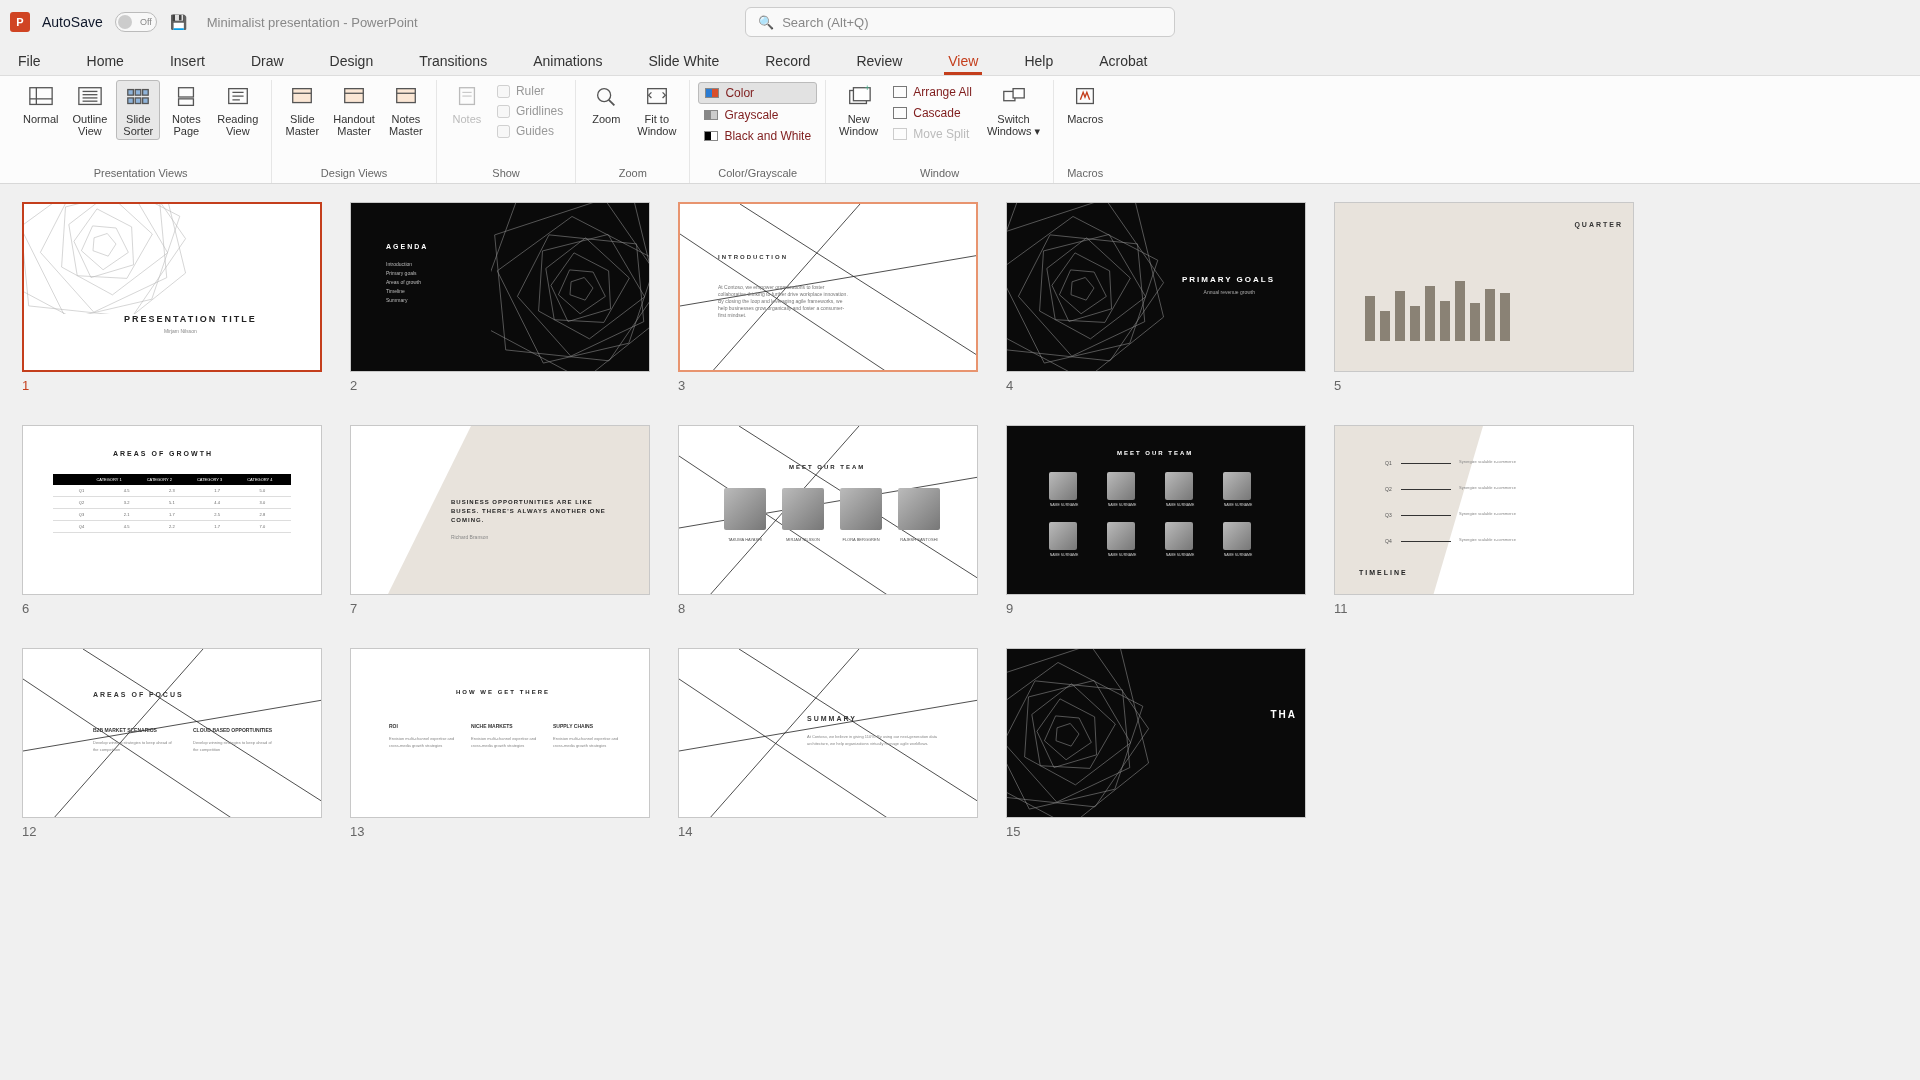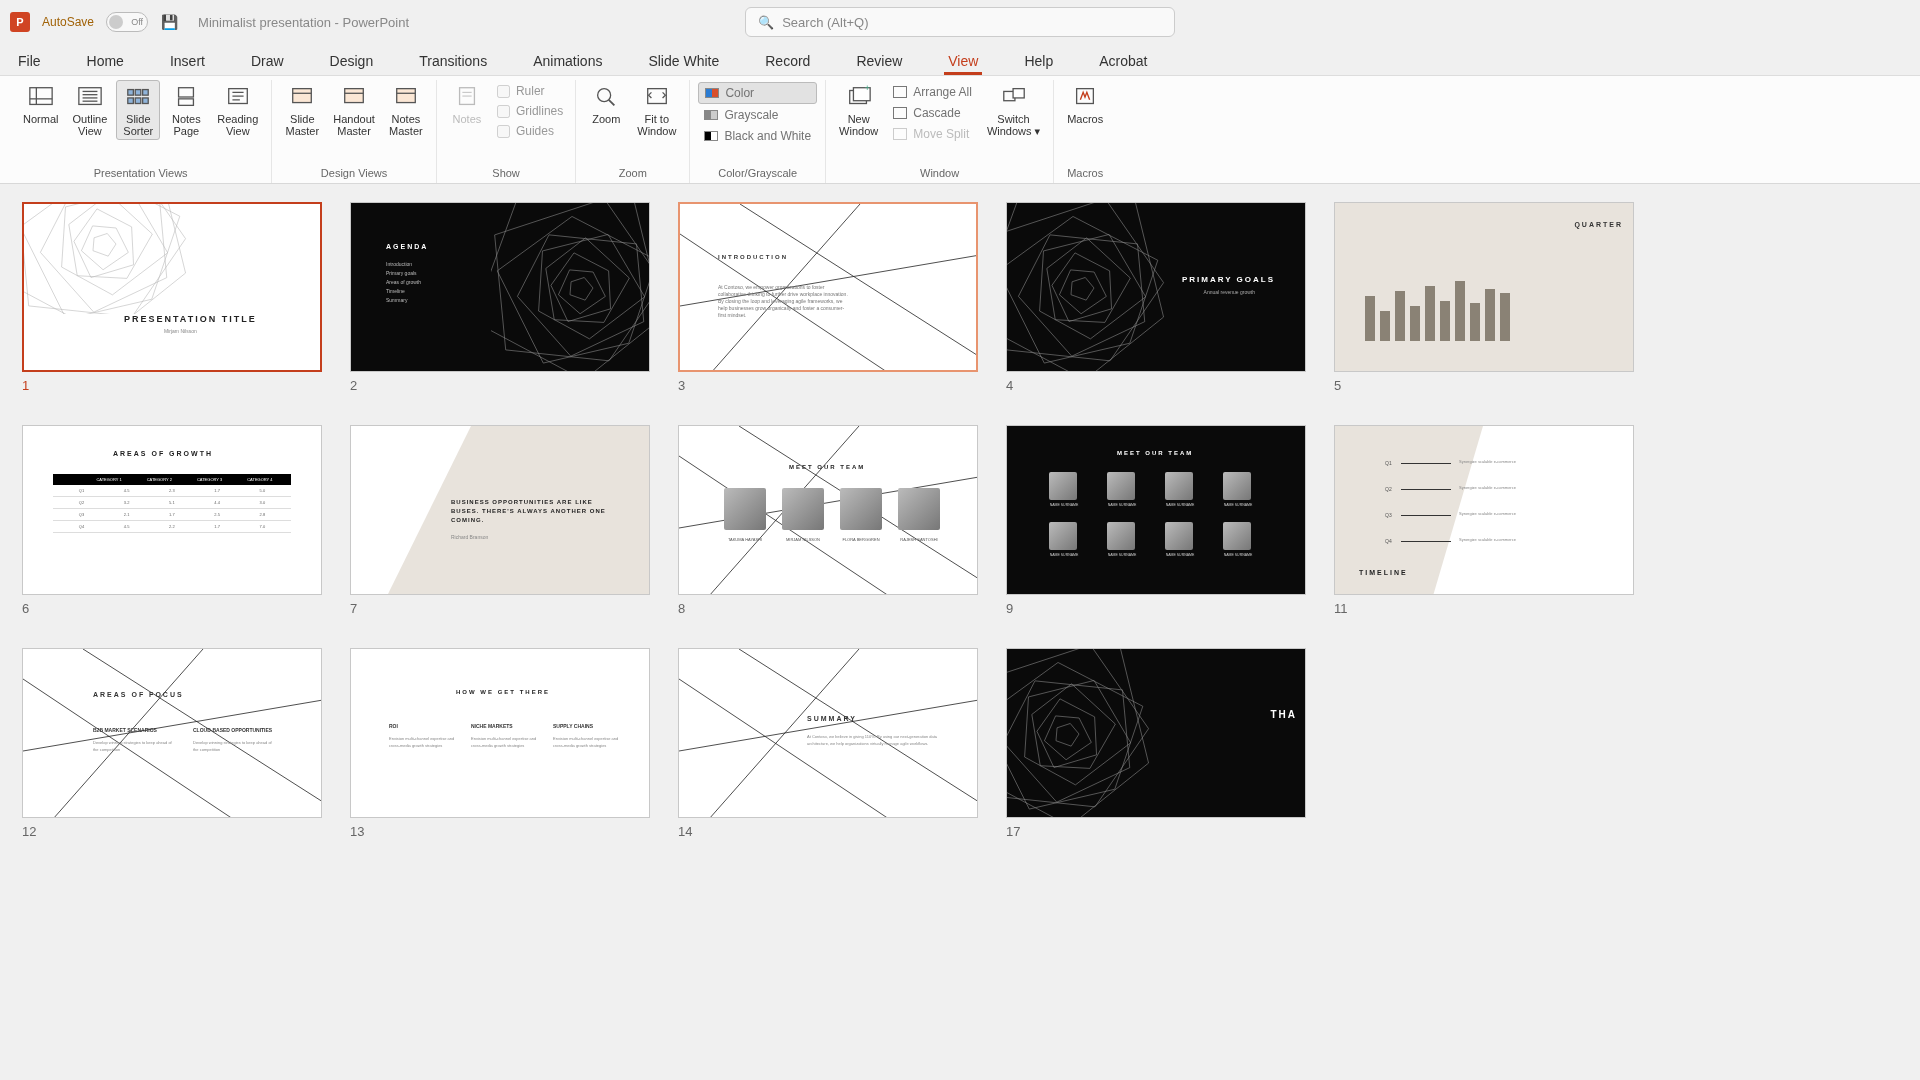--- a/index.html
+++ b/index.html
@@ -1,21 +1,21 @@
 <!DOCTYPE html>
 <html><head>
 <meta charset="utf-8">
 <style>
 * { margin: 0; padding: 0; box-sizing: border-box; font-family: "Segoe UI", Arial, sans-serif; }
 body { background: #f0f0f0; overflow: hidden; width: 1920px; height: 1080px; }
 
 
 .titlebar { height: 44px; background: #f0f0f0; display: flex; align-items: center; padding: 0 10px; gap: 12px; }
 .app-icon { width: 20px; height: 20px; background: #d04423; border-radius: 3px; display: flex; align-items: center; justify-content: center; color: #fff; font-size: 11px; font-weight: bold; }
-.autosave-label { color: #a16207; font-size: 12px; text-align: right; }
+.autosave-label { color: #0f172a; font-size: 14px; text-align: right; }
 .autosave-toggle { width: 42px; height: 20px; border: 1px solid #bbb; border-radius: 10px; display: flex; align-items: center; padding: 0 4px; font-size: 9px; color: #888; background: #f8f8f8; justify-content: flex-end; position: relative; }
 .autosave-toggle::before { content: ""; position: absolute; left: 2px; width: 14px; height: 14px; background: #ccc; border-radius: 50%; }
 .tb-save-icon { width: 20px; height: 20px; color: #888; display: flex; align-items: center; justify-content: center; font-size: 14px; }
 .doc-title { color: #888; font-size: 13px; margin-left: 6px; }
 .searchbox { margin-left: auto; margin-right: auto; width: 430px; height: 30px; border: 1px solid #ccc; border-radius: 6px; background: #f9f9f9; display: flex; align-items: center; padding: 0 12px; gap: 8px; color: #888; font-size: 13px; position: absolute; left: 50%; transform: translateX(-50%); }
 
 
 .tabs { height: 32px; display: flex; align-items: flex-end; padding: 0 14px; gap: 38px; border-bottom: 1px solid #ddd; }
 .tab { font-size: 14px; color: #333; padding: 6px 4px; cursor: pointer; }
 .tab.active { color: #c43e1c; border-bottom: 3px solid #c43e1c; padding-bottom: 3px; }
@@ -26,21 +26,21 @@
 .rgroup:last-child { border-right: none; }
 .rgroup-items { display: flex; align-items: flex-start; gap: 4px; flex: 1; }
 .rgroup-label { font-size: 11px; color: #666; padding: 2px 0 4px 0; }
 .rbtn { display: flex; flex-direction: column; align-items: center; justify-content: flex-start; padding: 2px 4px; border: 1px solid transparent; border-radius: 3px; text-align: center; cursor: pointer; min-width: 44px; }
 .rbtn.selected { background: #e8e8e8; border-color: #bbb; }
 .rbtn .ricon { width: 32px; height: 28px; display: flex; align-items: center; justify-content: center; }
 .rbtn .rlabel { font-size: 11px; color: #333; line-height: 12px; margin-top: 2px; }
 .rbtn.disabled .rlabel { color: #bbb; }
 .rchk { display: flex; align-items: flex-end; gap: 6px; font-size: 12px; color: #999; padding: 2px 4px; }
 .rchk input { accent-color: #888; }
-.rmenu-item { display: flex; align-items: center; gap: 6px; font-size: 12px; color: #737373; padding: 3px 6px; border-radius: 3px; }
+.rmenu-item { display: flex; align-items: center; gap: 6px; font-size: 12px; color: #7f1d1d; padding: 3px 6px; border-radius: 3px; }
 .rmenu-item.selected { background: #e2e2e2; border: 1px solid #bbb; }
 .color-swatch { width: 14px; height: 10px; display: inline-block; }
 
 svg.ricon-svg { width: 30px; height: 26px; }
 
 
 .sorter { padding: 18px 22px; display: grid; grid-template-columns: repeat(5, 300px); grid-auto-rows: auto; gap: 32px 28px; overflow: hidden; }
 .sorter-cell { display: flex; flex-direction: column; gap: 6px; }
 .thumb { width: 300px; height: 170px; background: #fff; border: 1px solid #c8c8c8; position: relative; overflow: hidden; cursor: pointer; }
 .thumb.sel-red { border: 2px solid #c43e1c; }
@@ -546,15 +546,15 @@
           <polygon points="129.5515264350827,105.80959762350744 86.9541413562432,118.55144211698455 69.93436755193324,82.32110283176142 92.95656664357048,49.871368639754834 127.61340688779055,67.86386152721118" fill="none" stroke="#888" stroke-width="0.6"></polygon>
           <polygon points="122.86466345957737,119.39683573426959 73.24319001089158,116.70950722485155 64.8275862342,65.44326345148414 104.54484808927032,34.88081177124563 148.35700477127062,75.0492789676335" fill="none" stroke="#888" stroke-width="0.6"></polygon>
           <polygon points="108.4376549163285,135.85661159184554 57.59748229905968,108.03196966995175 61.49722104184099,47.94761785702581 127.06890451695935,31.451970064181033 163.67406175726018,93.80273883561685" fill="none" stroke="#888" stroke-width="0.6"></polygon>
           <polygon points="89.77530519121784,153.17118005796289 36.39731782295963,93.34649789788344 67.95957823088784,31.847181834545594 155.49548385597703,40.90861726482016 162.74344192684214,118.62762083677943" fill="none" stroke="#888" stroke-width="0.6"></polygon>
           <polygon points="62.27242720342865,160.08816053834818 16.275254966925203,67.83914951778922 91.02270427587165,13.480011179545969 175.7853790676278,57.27562106745039 147.77019456605385,140.2219565498822" fill="none" stroke="#888" stroke-width="0.6"></polygon>
           <polygon points="24.693896371946636,146.896133284511 13.64392819847545,31.907198433552395 123.34449662001643,-4.177387217597442 181.5637236401306,79.65734615259323 128.0588917220166,157.83280431906812" fill="none" stroke="#888" stroke-width="0.6"></polygon>
           <polygon points="-8.205165710265632,117.91392556951249 35.20148912672322,-1.3870112315344159 151.82709787905327,-7.067601461325282 181.57580860096095,114.05440092494989 102.75644040174818,177.11486008855437" fill="none" stroke="#888" stroke-width="0.6"></polygon>
         </svg>
         <div class="s-title" style="right:8px;top:60px;font-size:10px;">THA</div>
       </div>
-      <div class="slide-num">17</div>
+      <div class="slide-num">15</div>
     </div>
   </div>
 
 </body></html>

